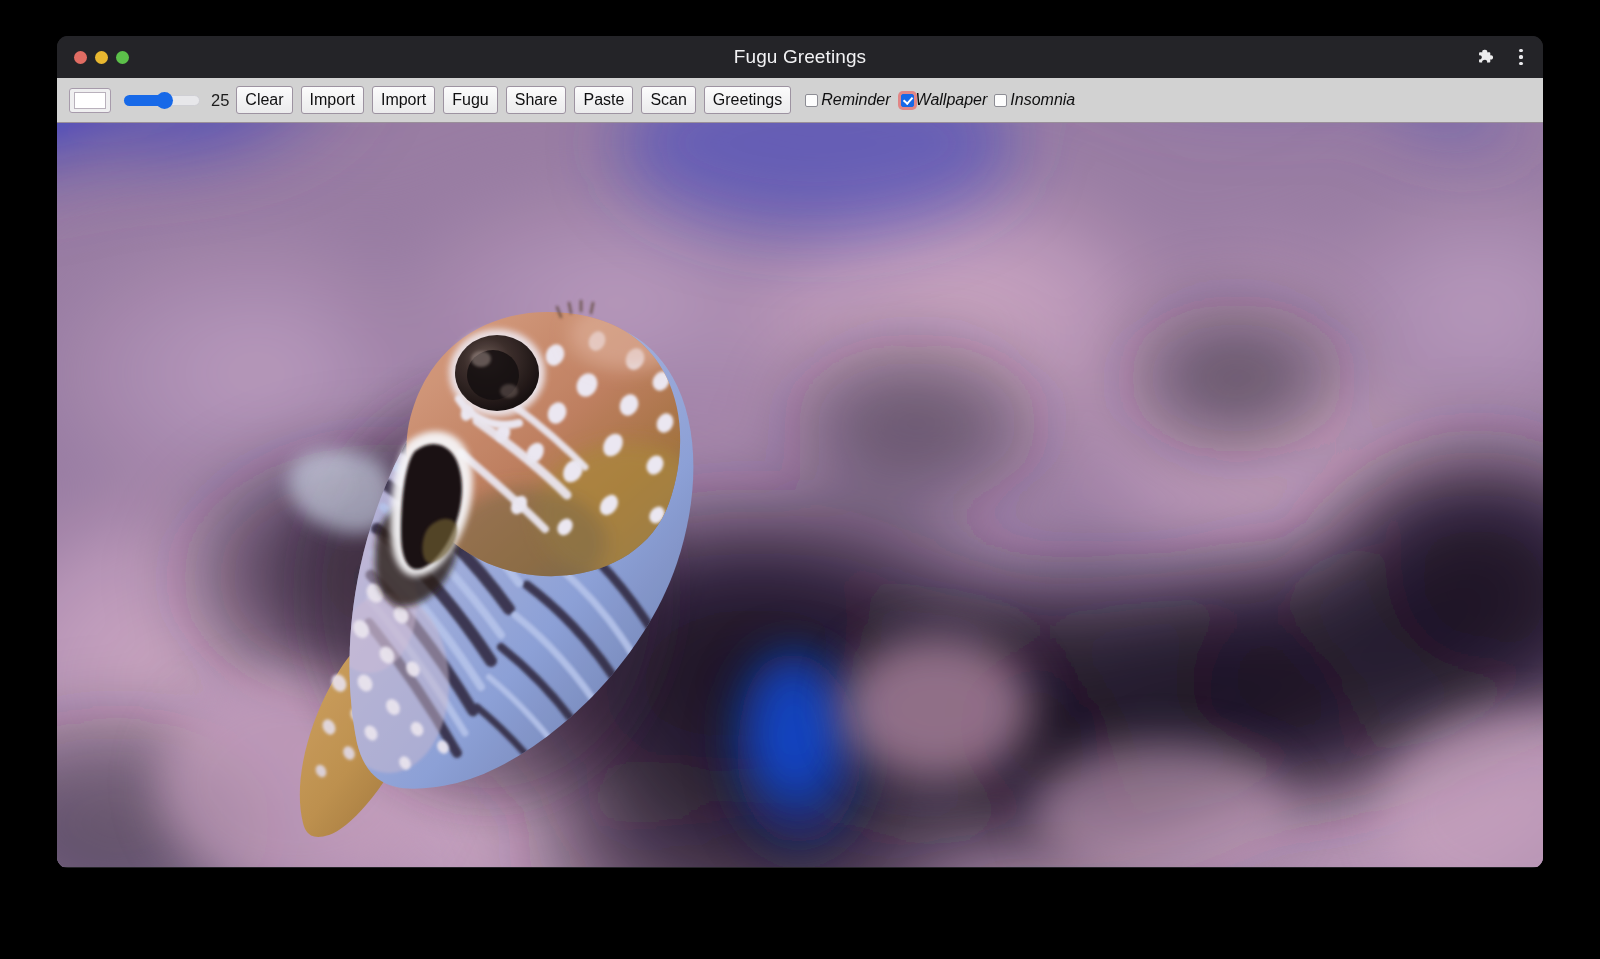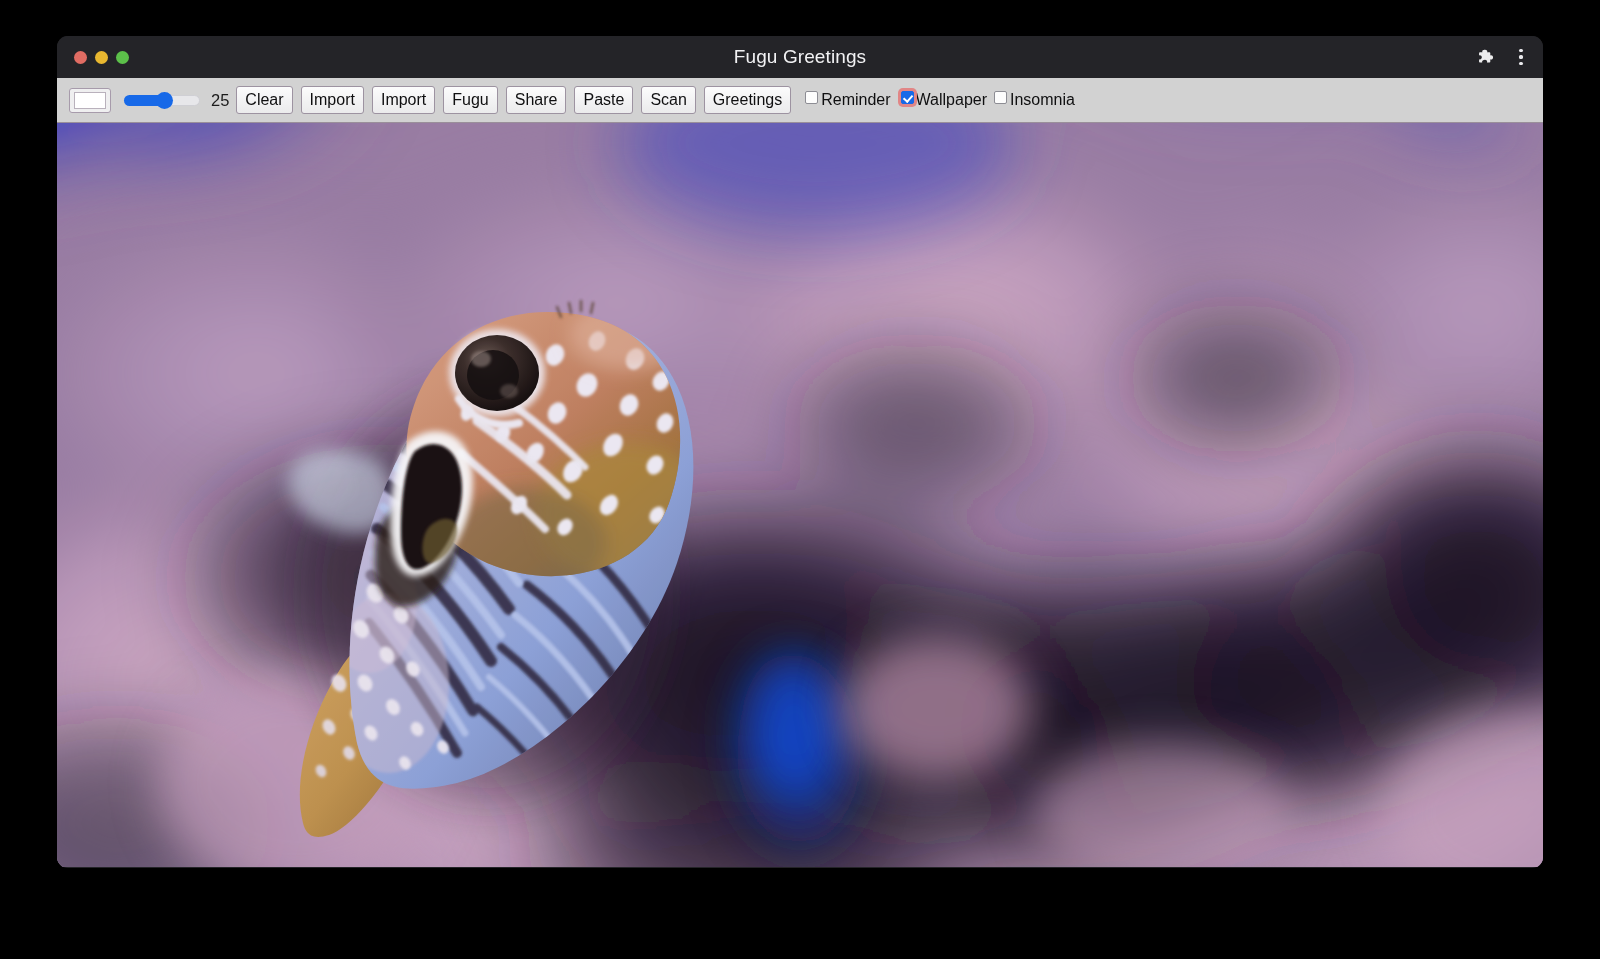--- a/index.html
+++ b/index.html
@@ -187,22 +187,23 @@
   }
 
   .check-group {
     display: flex;
     align-items: center;
     margin-left: 6px;
     flex: none;
   }
   .chk-wrap {
     display: flex;
-    align-items: flex-start;
+    align-items: center;
     flex: none;
+    font-style: italic;
   }
   .chk {
     width: 13px;
     height: 13px;
     border: 1px solid #8d8d94;
     border-radius: 2px;
     background: #fdfdfd;
     box-sizing: border-box;
     margin-right: 3px;
     flex: none;

